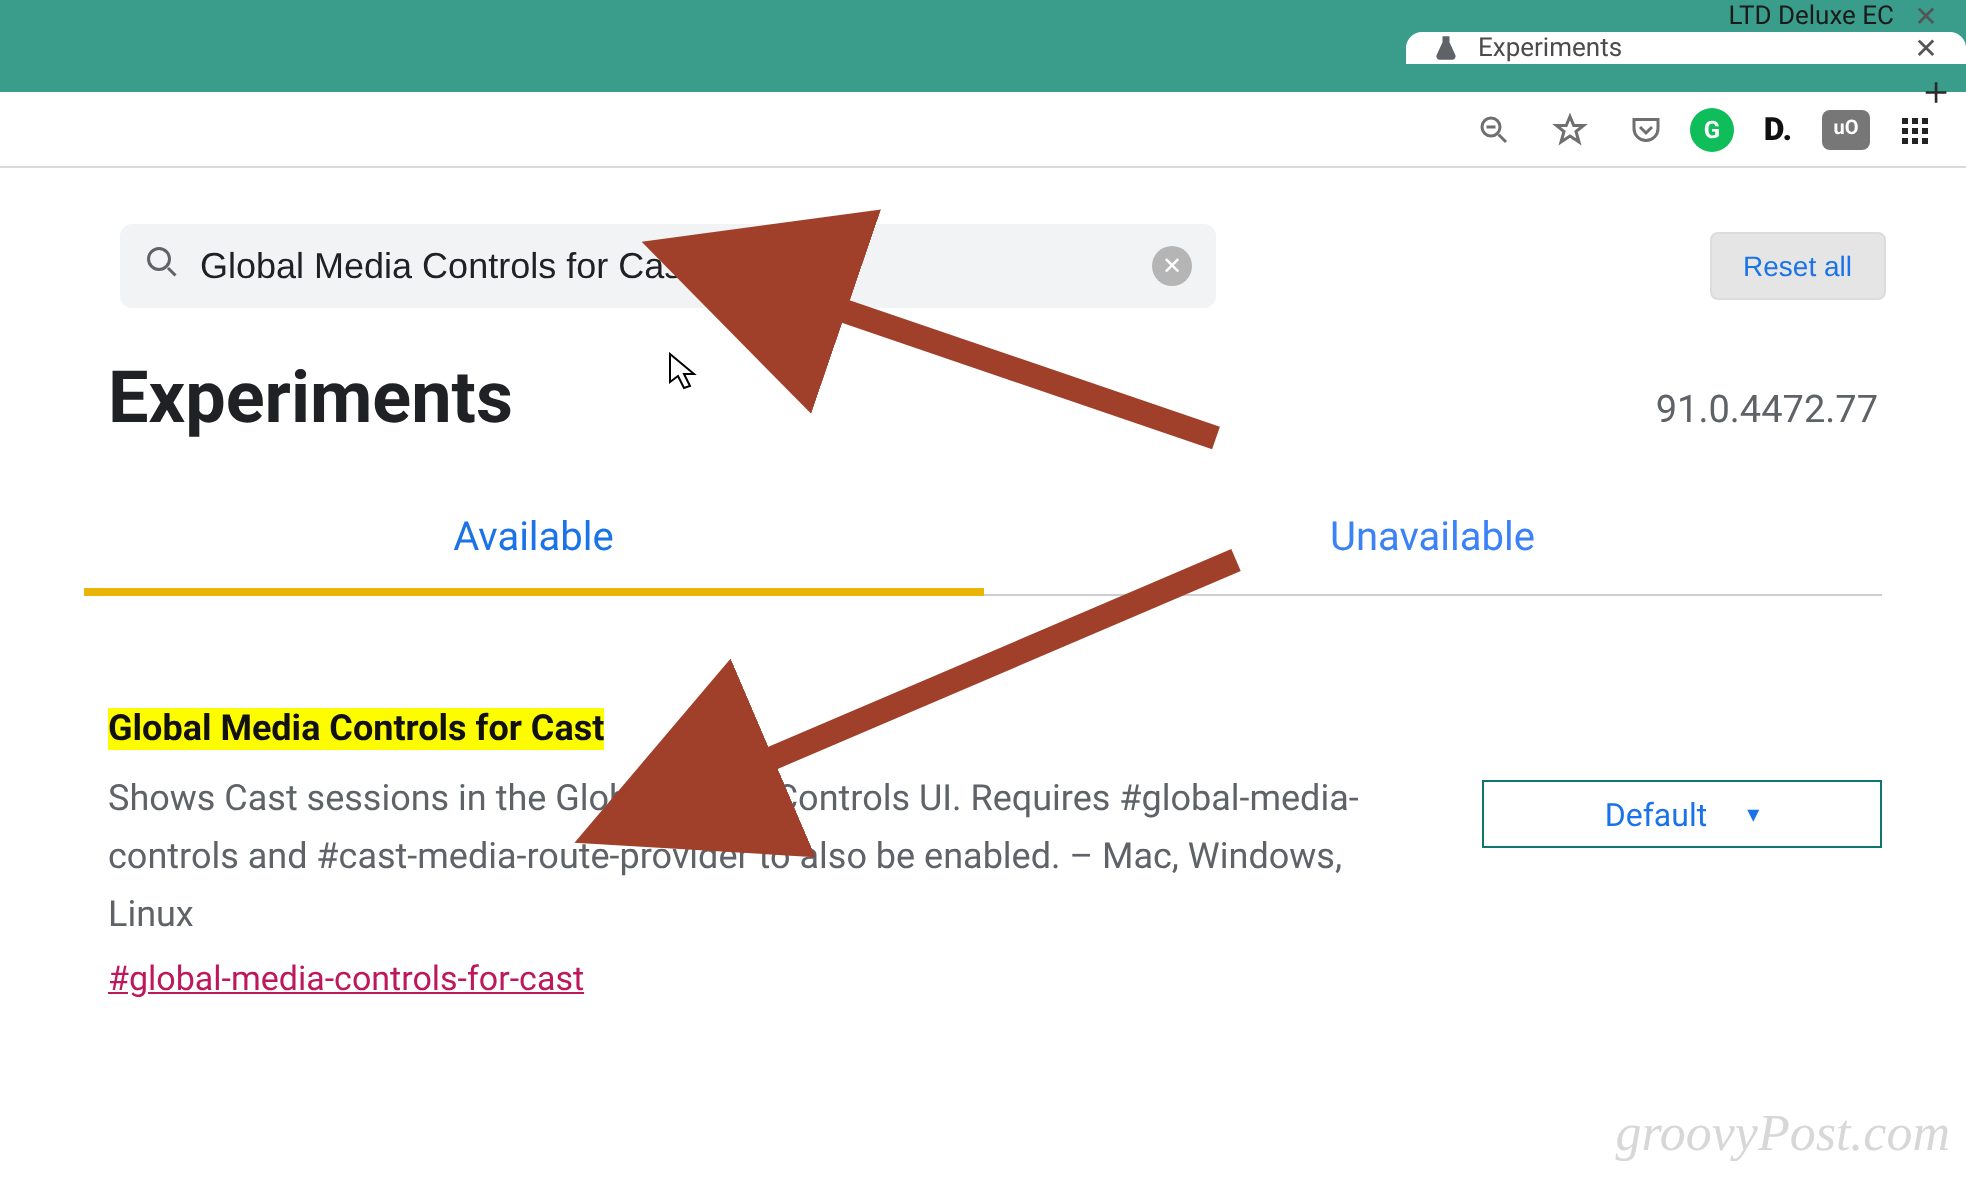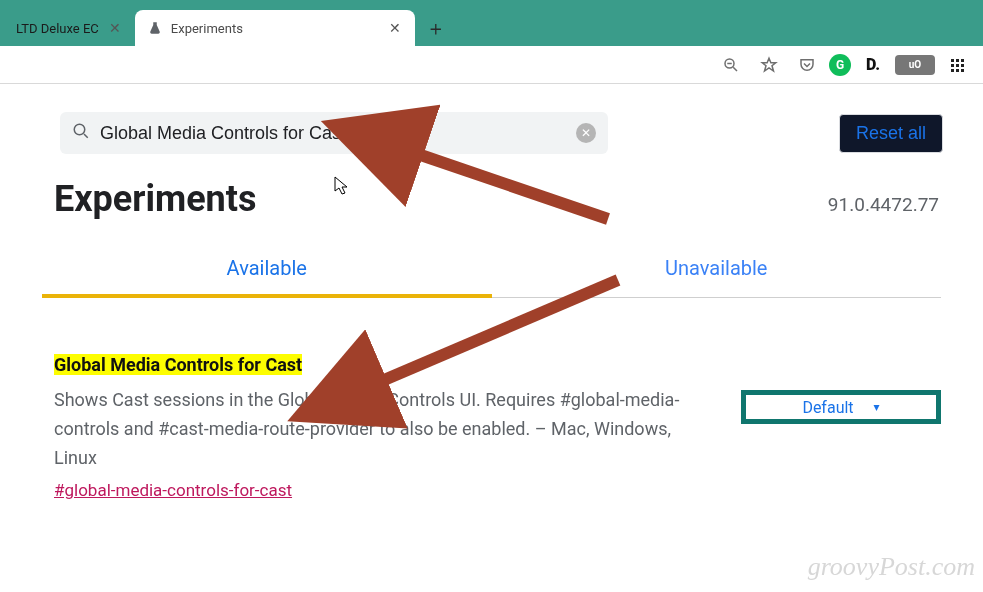--- a/index.html
+++ b/index.html
@@ -9,20 +9,21 @@
     background: #fff;
     overflow: hidden;
     position: relative;
   }
   .tab-strip {
     height: 46px;
     background: #3a9c8a;
     display: flex;
     align-items: flex-end;
     padding-left: 4px;
+    flex-direction: column;
   }
   .tab {
     height: 36px;
     display: flex;
     align-items: center;
     padding: 0 12px;
     font-size: 13px;
     color: #4b4b4b;
     border-radius: 8px 8px 0 0;
     gap: 8px;
@@ -68,21 +69,21 @@
     width: 32px; height: 28px;
     display:flex; align-items:center; justify-content:center;
     color: #6f6f6f;
   }
   .toolbar-icon.badge-g {
     width: 22px; height: 22px; border-radius: 50%;
     background: #0fbd5a; color:#fff; font-size: 12px; font-weight: bold;
   }
   .toolbar-icon.badge-d { color:#111; font-weight: 900; font-size: 16px; }
   .toolbar-icon.ubo {
-    width: 40px; height: 20px; border-radius: 4px;
+    width: 24px; height: 20px; border-radius: 4px;
     background:#777; color:#fff; font-size: 10px; font-weight:700;
   }
   .toolbar-icon.dots { font-size: 8px; letter-spacing: 2px; font-weight: bold; color:#222; }
 
   .flags-header { padding: 28px 10px 0 10px; }
   .flags-row { display:flex; align-items:center; justify-content:space-between; }
   .search-box {
     width: 548px; height: 42px;
     margin-left: 50px;
     background: #f1f3f4;
@@ -94,22 +95,22 @@
   .search-box .sicon { color:#5f6368; }
   .search-box .sinput { flex:1; font-size: 18px; color:#202124; background:transparent; border:none; outline:none; }
   .search-box .clear {
     width:20px; height:20px; border-radius:50%;
     background:#b5b5b5; color:#fff;
     display:flex; align-items:center; justify-content:center;
     font-size:12px;
   }
   .reset-btn {
     color:#1a73e8; border:1px solid #dadce0; border-radius:4px;
-    padding: 8px 16px; font-size:18px; font-weight:500;
-    margin-right: 30px; background:#0f172a;
+    padding: 8px 16px; font-size:14px; font-weight:500;
+    margin-right: 30px; background:#e5e5e5;
   }
   .page-title-row {
     display:flex; align-items:baseline; justify-content:space-between;
     padding: 24px 42px 0 54px;
   }
   .page-title { font-size: 36px; color:#202124; }
   .version { font-size: 19px; color:#5f6368; margin-right: 2px; }
   .tabs-row {
     display:flex; margin: 36px 42px 0 42px;
     border-bottom: 1px solid #cfcfcf;
@@ -123,21 +124,21 @@
   .flag-text { flex:1; }
   .flag-title {
     display:inline;
     background:#fdfd00;
     font-weight:700; font-size:18px; color:#111;
   }
   .flag-desc { font-size:18px; color:#5f6368; line-height:1.6; margin-top:11px; max-width:640px; }
   .flag-hash { font-size:17px; color:#be185d; text-decoration:underline; margin-top:8px; display:inline-block; }
   .flag-select {
     width: 200px; height:34px;
-    border:5px solid #0f766e; background:#fff;
+    border:1px solid #0f766e; background:#fff;
     color:#1a73e8; font-size:16px;
     display:flex; align-items:center; justify-content:center;
     gap: 20px; margin-top:36px;
   }
   .flag-select .caret { color:#1a73e8; font-size:12px; }
   .watermark {
     position:absolute; right:8px; bottom:10px;
     font-family: Georgia, serif; font-style: italic;
     font-size: 26px; color:#d7d7d7;
   }

